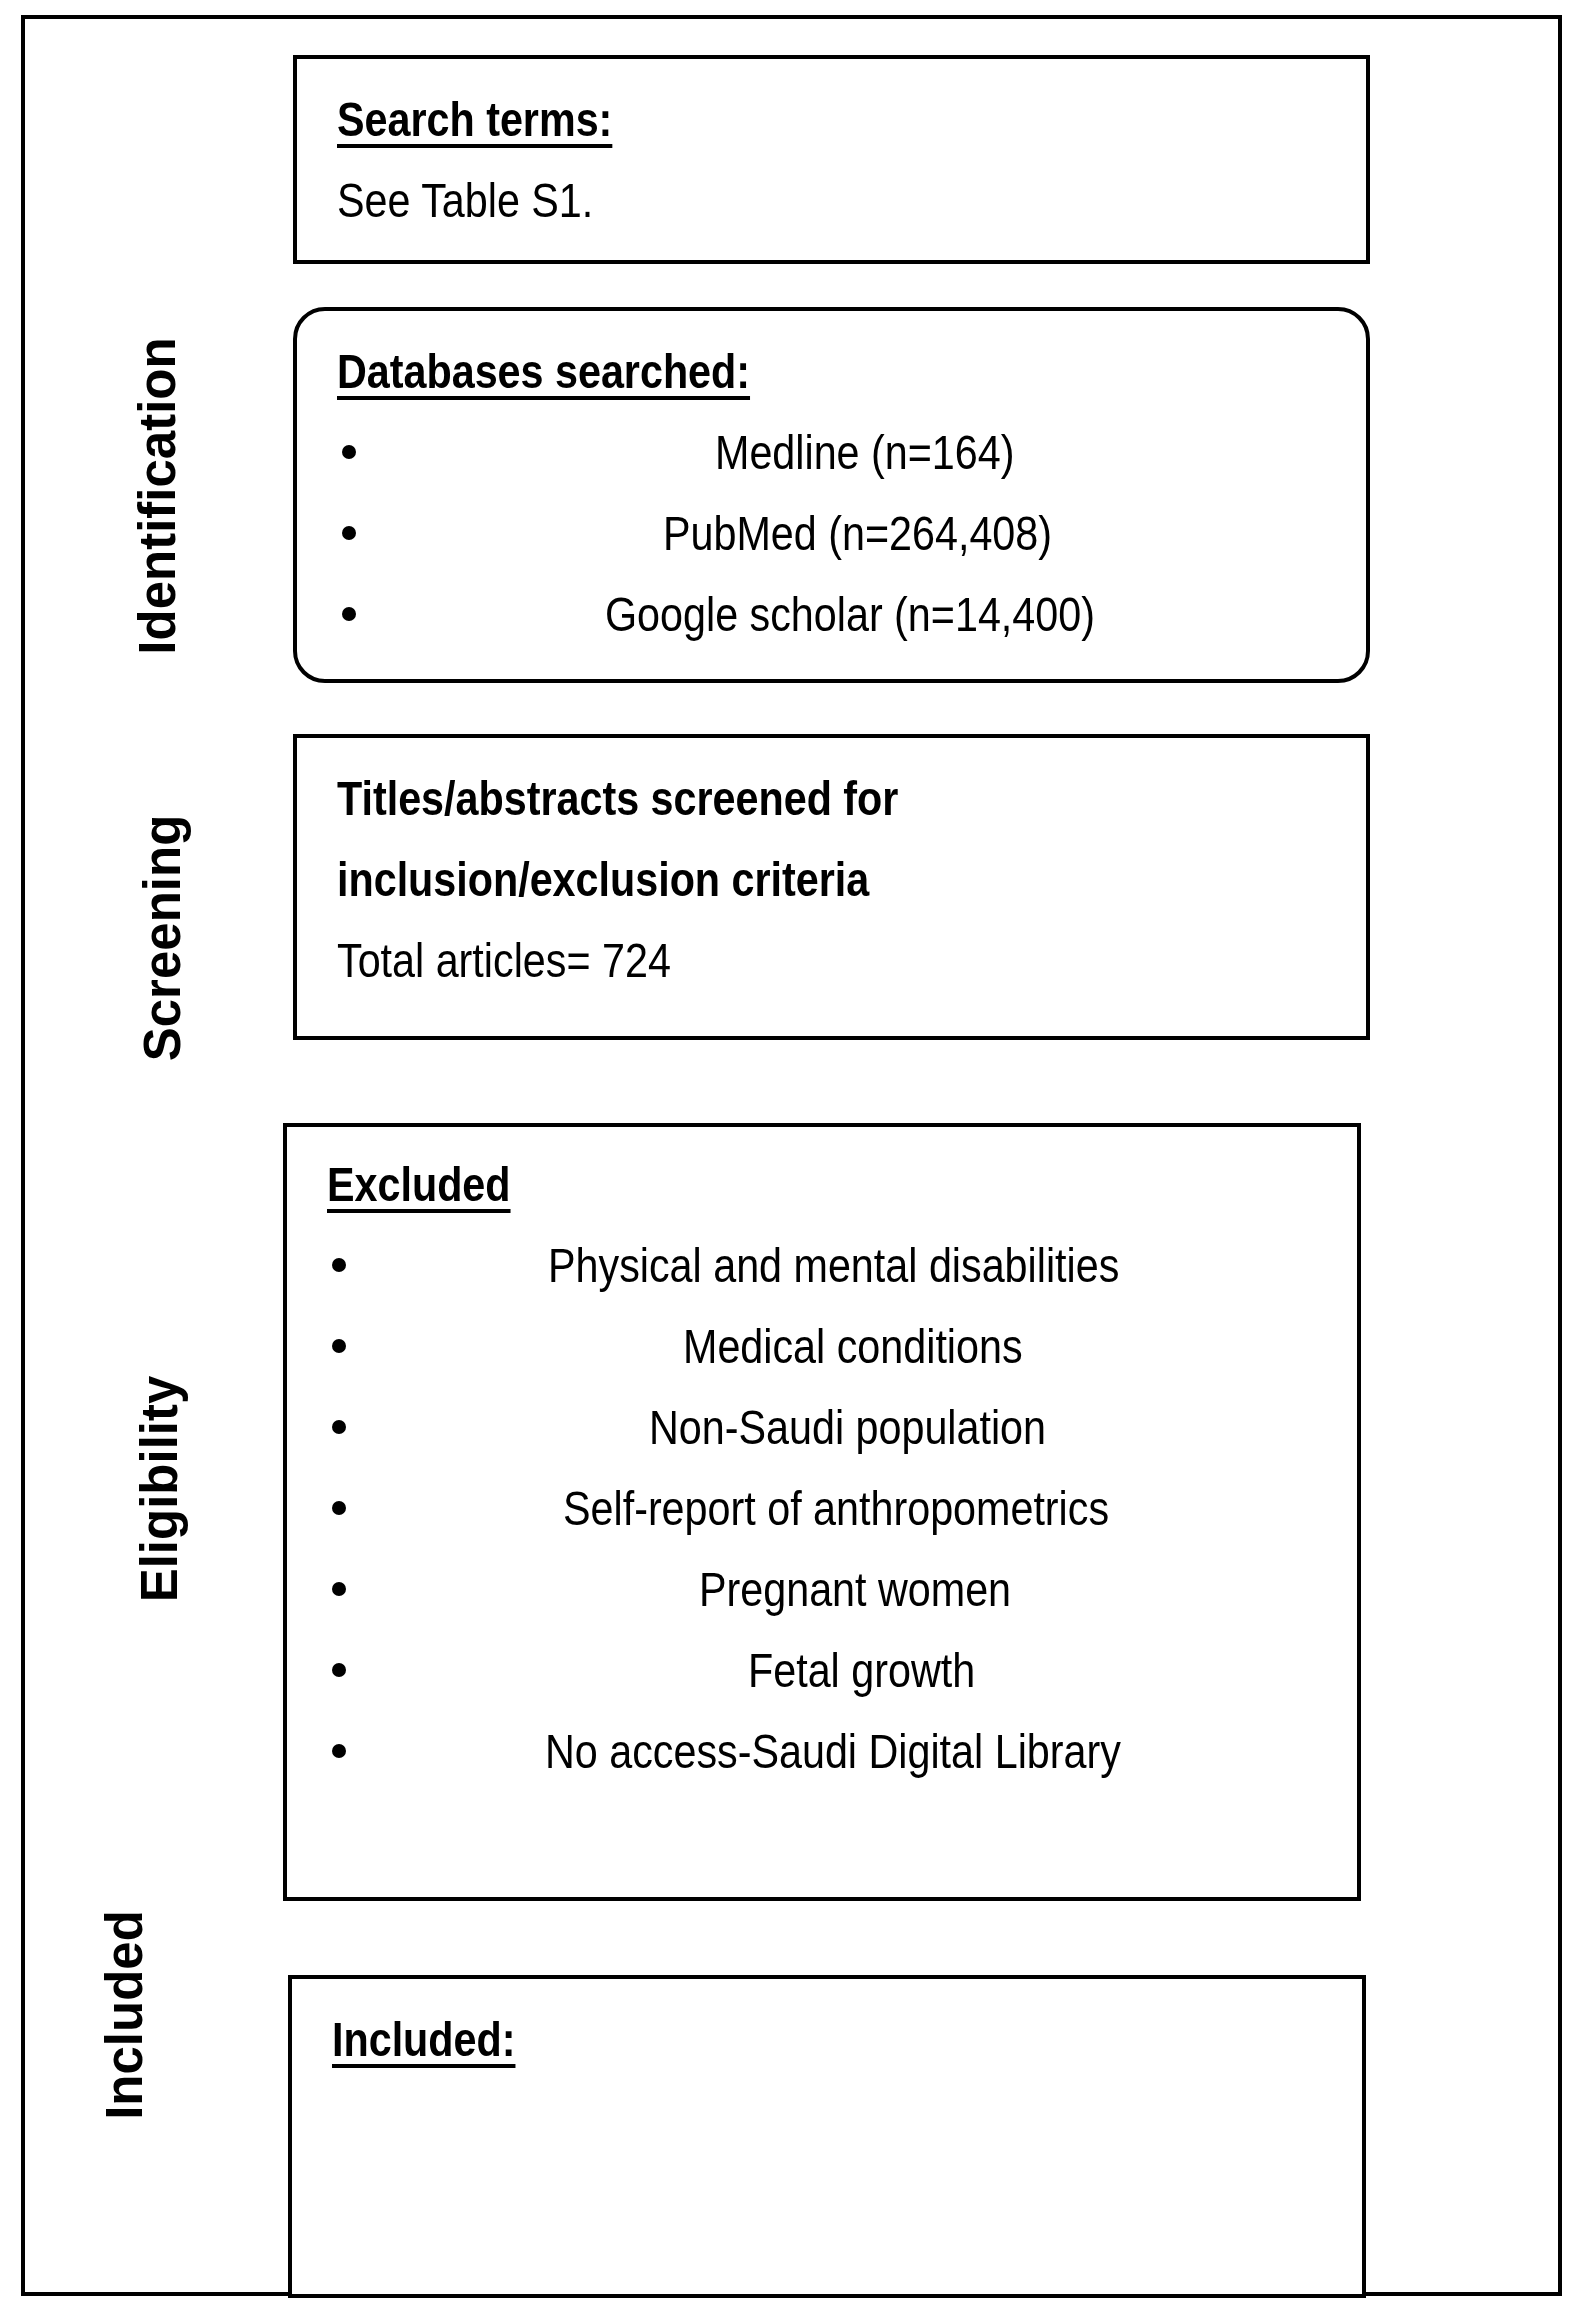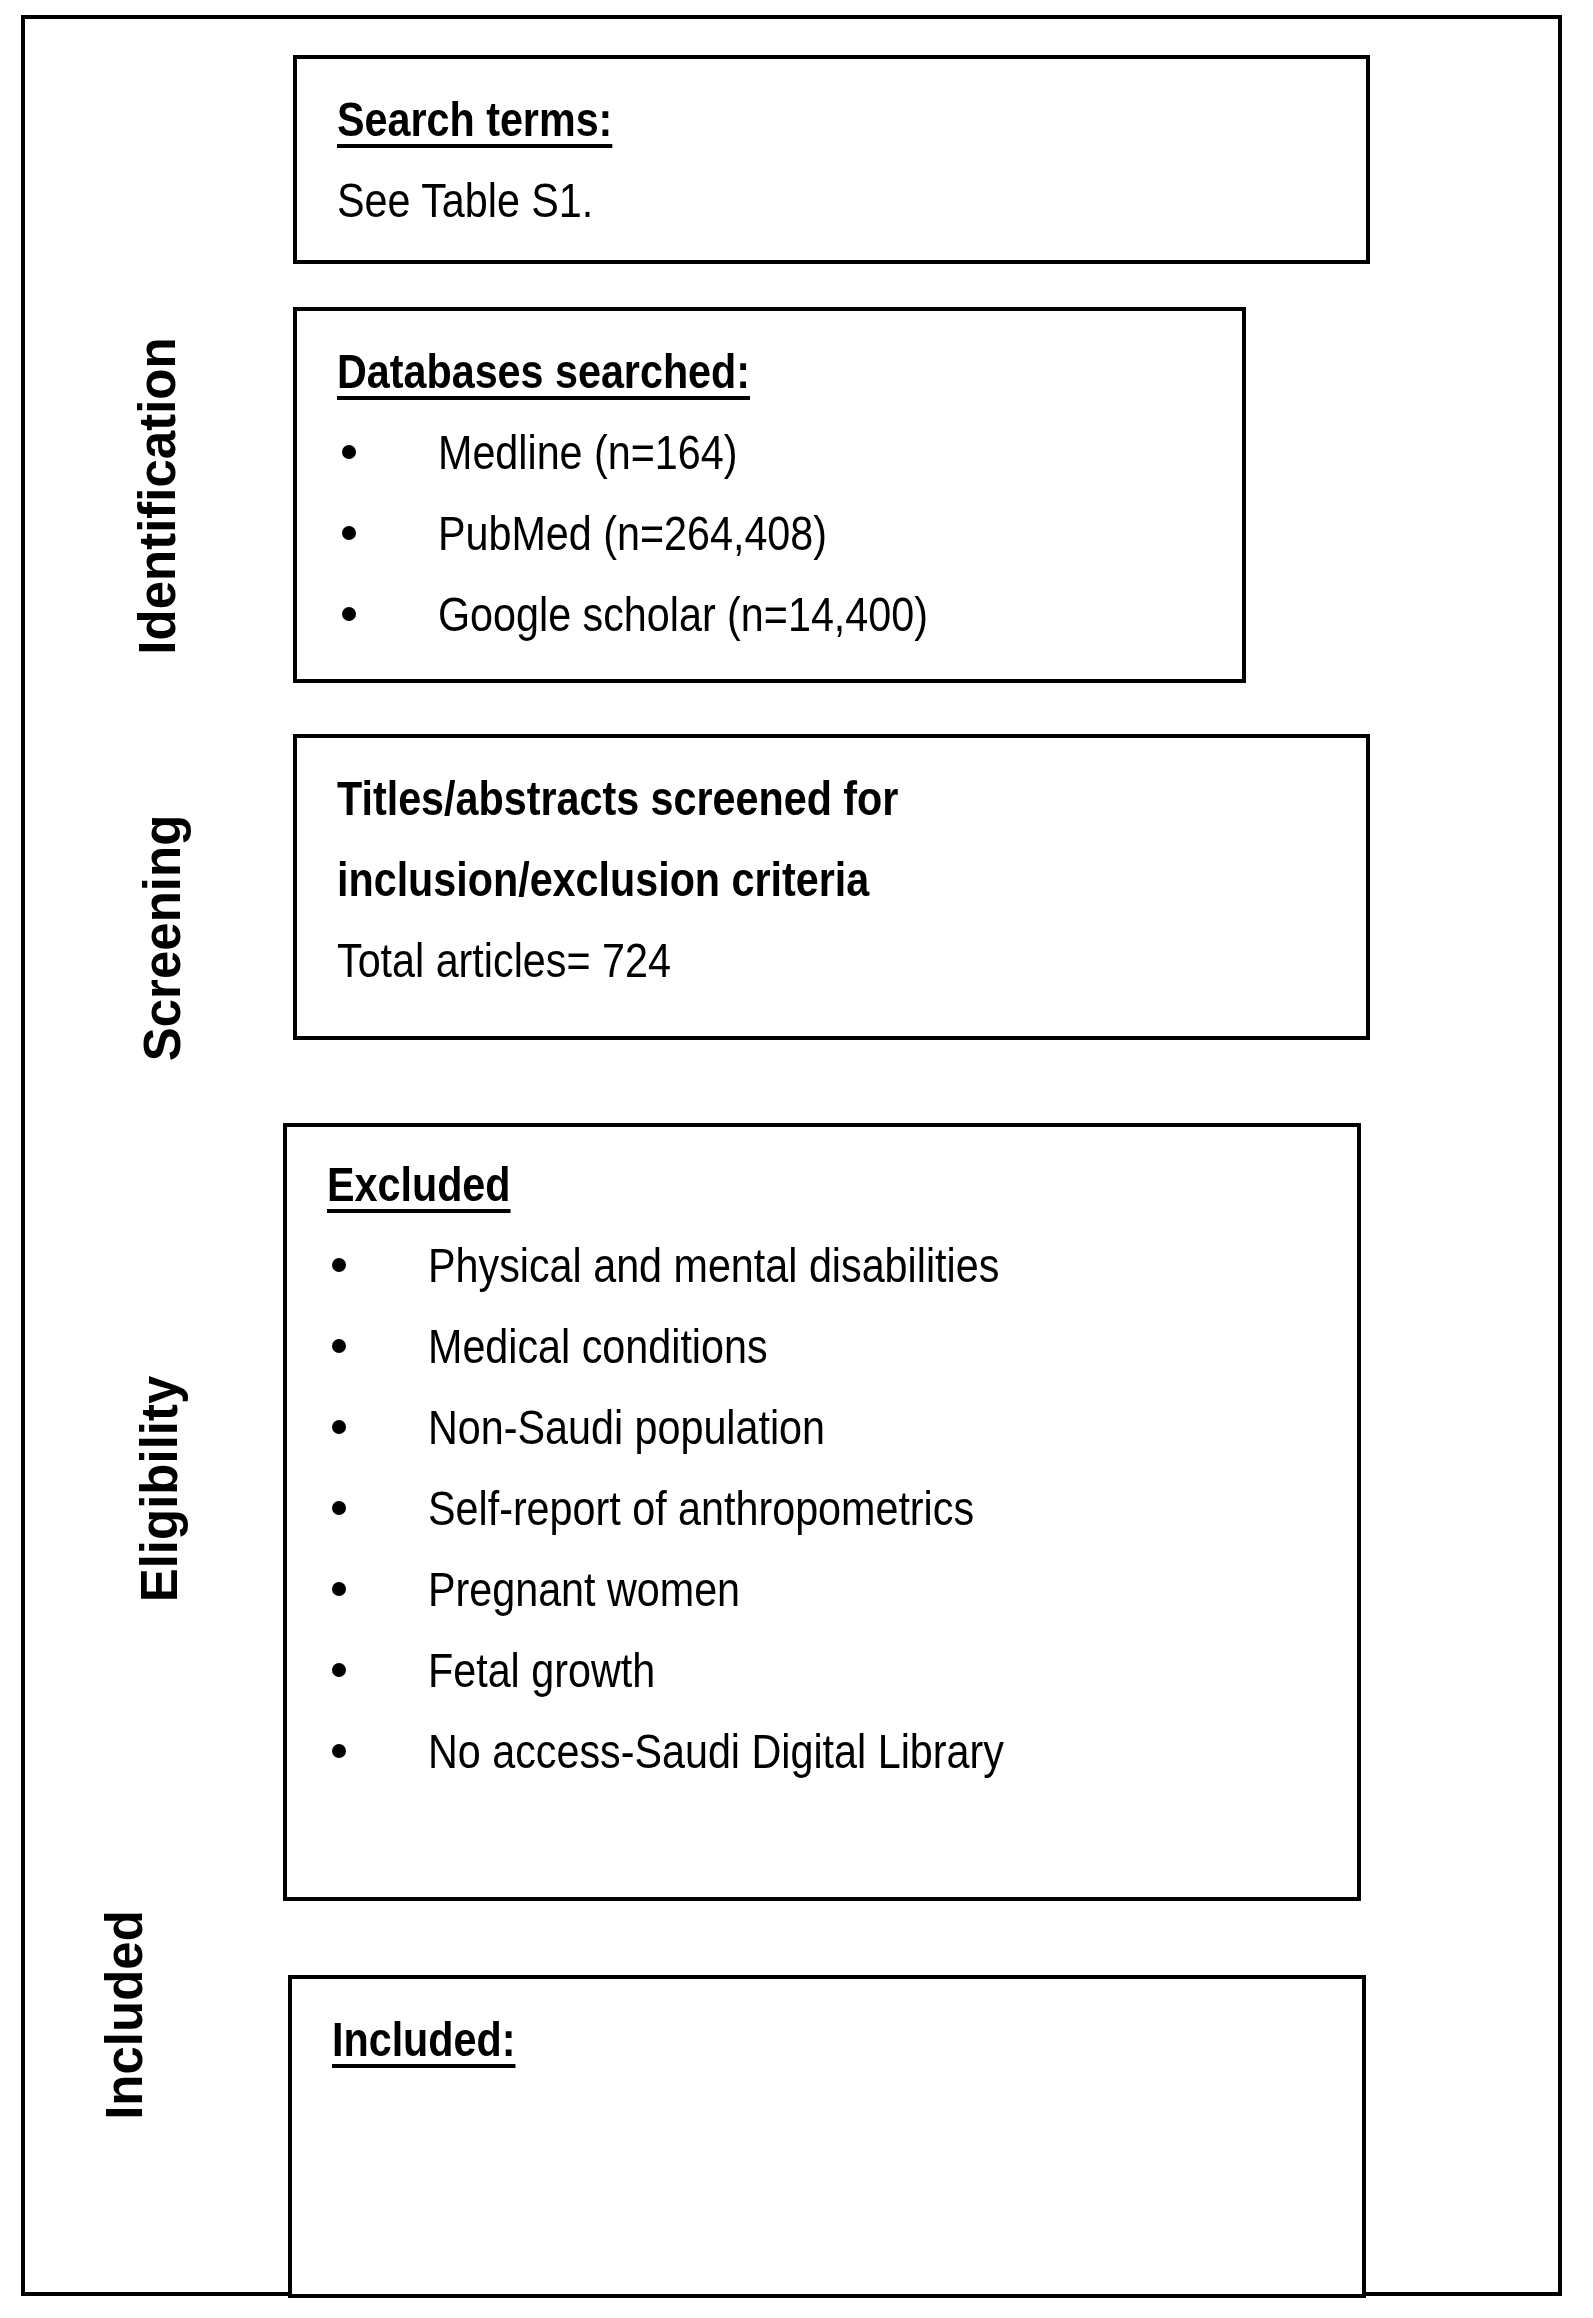--- a/index.html
+++ b/index.html
@@ -6,21 +6,21 @@
   body { width: 1594px; height: 2319px; position: relative; overflow: hidden;
          font-family: "Liberation Sans", sans-serif; color: #000; }
   .frame { position: absolute; left: 20.7px; top: 15px; width: 1541px; height: 2281px;
            border: 4.1px solid #000; box-sizing: border-box; }
   .box { position: absolute; border: 4.1px solid #000; box-sizing: border-box; background: #fff; padding-left: 16px; }
   .txt { position: absolute; left: 40px; right: 25px; font-size: 48px; line-height: 81px;
          transform-origin: left top; white-space: nowrap; }
   .cond { display: inline-block; transform: scaleX(0.86); transform-origin: left center; }
   .head { font-weight: bold; text-decoration: underline; text-decoration-thickness: 4.1px; text-underline-offset: 8.3px; }
   .bold { font-weight: bold; }
-  ul.bl { list-style: none; margin: 0; padding: 0; }
+  ul.bl { list-style: none; margin: 0; padding: 0; text-align: center; }
   ul.bl li { position: relative; padding-left: 101px; }
   ul.bl li .dot { position: absolute; left: 5px; top: 33px; width: 14px; height: 14px;
                   border-radius: 50%; background: #000; }
   .side { position: absolute; font-size: 51px; font-weight: bold; white-space: nowrap;
           transform: translate(-50%, -50%) rotate(-90deg); transform-origin: center center; }
 </style>
 </head>
 <body>
 
 <div class="frame"></div>
@@ -30,21 +30,21 @@
 <div class="side" style="left:159px; top:1489px;">Eligibility</div>
 <div class="side" style="left:124px; top:2015px;">Included</div>
 
 <div class="box" style="left:293px; top:55px; width:1077px; height:209px;">
   <div class="txt" style="top:20px;">
     <div><span class="cond head">Search terms:</span></div>
     <div><span class="cond">See Table S1.</span></div>
   </div>
 </div>
 
-<div class="box" style="left:293px; top:307px; width:953px; height:376px;">
+<div class="box" style="left:293px; top:307px; width:1077px; height:376px;border-radius:32px;">
   <div class="txt" style="top:20px;">
     <div><span class="cond head">Databases searched:</span></div>
     <ul class="bl">
       <li><span class="dot"></span><span class="cond">Medline (n=164)</span></li>
       <li><span class="dot"></span><span class="cond">PubMed (n=264,408)</span></li>
       <li><span class="dot"></span><span class="cond">Google scholar (n=14,400)</span></li>
     </ul>
   </div>
 </div>
 

